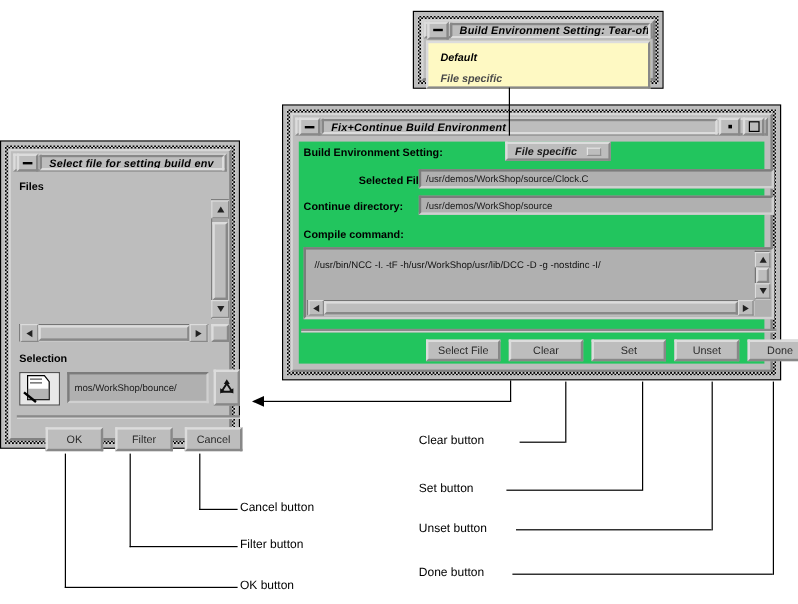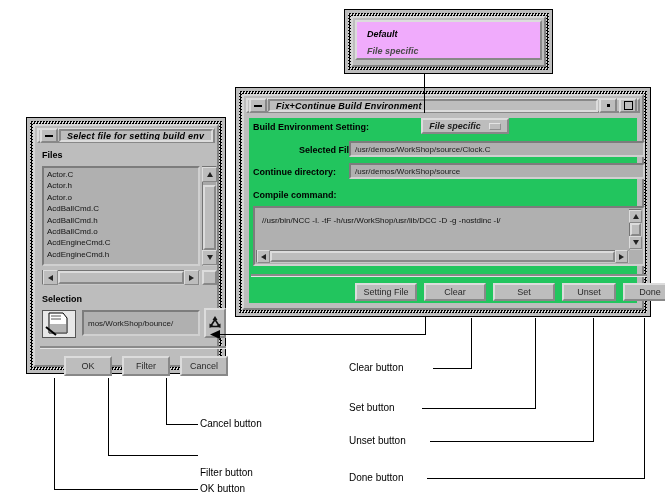--- a/index.html
+++ b/index.html
@@ -33,21 +33,21 @@
        display:flex;align-items:center;justify-content:center;box-sizing:border-box;
        text-align:center;}
   .field{background:#b0b0b0;border:2px inset #d0d0d0;font-size:8px;color:#1a1a1a;
          display:flex;align-items:center;padding-left:4px;box-sizing:border-box;
          overflow:hidden;white-space:nowrap;font-family:"Liberation Sans",sans-serif;}
   .lbl{font-size:9px;font-weight:bold;color:#000;white-space:nowrap;}
 
   
   #tearoff{left:345px;top:10px;width:207px;height:63px;}
   #tearoff .tb{margin:0;height:14px;}
-  #tearoff .menubody{background:#f0abfc;border:2px outset #dcdcdc;margin:2px;
+  #tearoff .menubody{background:#fef9c3;border:2px outset #dcdcdc;margin:2px;
                      height:40px;box-sizing:border-box;padding:3px 0 0 10px;}
   #tearoff .mitem{font-size:9px;font-style:italic;font-weight:bold;color:#000;height:17px;
                   display:flex;align-items:center;}
   #tearoff .mitem.dim{color:#4a4a4a;}
 
   
   #maindlg{left:236px;top:88px;width:414px;height:228px;text-decoration:underline;}
   #maindlg .body{position:absolute;left:5px;top:22px;right:5px;bottom:5px;
                  background:#22c55e;}
 
@@ -65,37 +65,45 @@
         display:flex;align-items:center;justify-content:center;}
   .tri{width:0;height:0;}
   .tri-u{border-left:3px solid transparent;border-right:3px solid transparent;border-bottom:5px solid #222;}
   .tri-d{border-left:3px solid transparent;border-right:3px solid transparent;border-top:5px solid #222;}
   .tri-l{border-top:3px solid transparent;border-bottom:3px solid transparent;border-right:5px solid #222;}
   .tri-r{border-top:3px solid transparent;border-bottom:3px solid transparent;border-left:5px solid #222;}
   .thumb-h{background:#bdbdbd;border:2px outset #dcdcdc;height:11px;box-sizing:border-box;}
   .thumb-v{background:#bdbdbd;border:2px outset #dcdcdc;width:11px;box-sizing:border-box;}
 
   
-  #filedlg{left:27px;top:118px;width:198px;height:255px;}
+  #filedlg{left:1px;top:118px;width:198px;height:255px;}
   #filedlg .body{position:absolute;left:5px;top:22px;right:5px;bottom:5px;background:#bdbdbd;}
   .listbox{background:#b0b0b0;border:2px inset #d0d0d0;box-sizing:border-box;
            overflow:hidden;padding:1px 0 0 3px;}
   .fitem{font-size:8px;color:#111;height:11.4px;line-height:11.4px;white-space:nowrap;}
   .sep{height:2px;background:#8a8a8a;border-bottom:1px solid #e4e4e4;}
 
   
   .anno{position:absolute;font-size:10px;color:#000;white-space:nowrap;
         font-family:"Liberation Sans",sans-serif;}
   .ln{position:absolute;background:#000;}
 </style>
 </head>
 <body>
 
 <div class="win dashed-frame" id="tearoff">
   <div class="dashed-inner">
+    <div class="titlebar tb">
+      <div class="tb-btn">
+          <div class="bar"></div>
+        </div>
+      <div class="tb-title">
+        <span>Build Environment Setting: Tear-off</span>
+      </div>
+    </div>
     <div class="menubody">
       <div class="mitem">Default</div>
       <div class="mitem dim">File specific</div>
     </div>
   </div>
 </div>
 
 <div class="win dashed-frame" id="maindlg">
   <div class="dashed-inner">
 
@@ -150,21 +158,21 @@
             </div>
           <div class="thumb-h" style="flex:1;"></div>
           <div class="arrw">
               <div class="tri tri-r"></div>
             </div>
         </div>
       </div>
 
       <div class="sep" style="position:absolute;left:2px;top:156px;width:396px;"></div>
 
-      <div class="btn" style="position:absolute;left:106px;top:165px;width:62px;height:18px;">Setting File</div>
+      <div class="btn" style="position:absolute;left:106px;top:165px;width:62px;height:18px;">Select File</div>
       <div class="btn" style="position:absolute;left:175px;top:165px;width:62px;height:18px;">Clear</div>
       <div class="btn" style="position:absolute;left:244px;top:165px;width:62px;height:18px;">Set</div>
       <div class="btn" style="position:absolute;left:313px;top:165px;width:54px;height:18px;">Unset</div>
       <div class="btn" style="position:absolute;left:374px;top:165px;width:54px;height:18px;">Done</div>
     </div>
   </div>
 </div>
 
 <div class="win dashed-frame" id="filedlg">
   <div class="dashed-inner">
@@ -175,30 +183,20 @@
         </div>
       <div class="tb-title">
         <span>Select file for setting build env</span>
       </div>
     </div>
 
     <div class="body">
 
       <div style="position:absolute;left:2px;top:2px;" class="lbl">Files</div>
 
-      <div class="listbox" style="position:absolute;left:2px;top:18px;width:158px;height:100px;">
-        <div class="fitem">Actor.C</div>
-        <div class="fitem">Actor.h</div>
-        <div class="fitem">Actor.o</div>
-        <div class="fitem">AcdBallCmd.C</div>
-        <div class="fitem">AcdBallCmd.h</div>
-        <div class="fitem">AcdBallCmd.o</div>
-        <div class="fitem">AcdEngineCmd.C</div>
-        <div class="fitem">AcdEngineCmd.h</div>
-      </div>
 
       <div class="vsb" style="position:absolute;left:162px;top:18px;width:15px;height:100px;">
         <div class="arrw" style="width:13px;height:13px;">
             <div class="tri tri-u"></div>
           </div>
         <div style="height:3px;width:13px;background:#a8a8a8;"></div>
         <div class="thumb-v" style="width:13px;flex:1;"></div>
         <div class="arrw" style="width:13px;height:13px;">
             <div class="tri tri-d"></div>
           </div>
@@ -268,19 +266,19 @@
 <div class="ln" style="left:593px;top:318px;width:1px;height:124px;"></div>
 
 <div class="anno" style="left:349px;top:472px;">Done button</div>
 <div class="ln" style="left:427px;top:478px;width:217px;height:1px;"></div>
 <div class="ln" style="left:644px;top:318px;width:1px;height:161px;"></div>
 
 <div class="anno" style="left:200px;top:418px;">Cancel button</div>
 <div class="ln" style="left:166px;top:424px;width:32px;height:1px;"></div>
 <div class="ln" style="left:166px;top:378px;width:1px;height:47px;"></div>
 
-<div class="anno" style="left:200px;top:467px;">Filter button</div>
+<div class="anno" style="left:200px;top:449px;">Filter button</div>
 <div class="ln" style="left:108px;top:455px;width:90px;height:1px;"></div>
 <div class="ln" style="left:108px;top:378px;width:1px;height:78px;"></div>
 
 <div class="anno" style="left:200px;top:483px;">OK button</div>
 <div class="ln" style="left:54px;top:489px;width:144px;height:1px;"></div>
 <div class="ln" style="left:54px;top:378px;width:1px;height:112px;"></div>
 
 </body></html>

